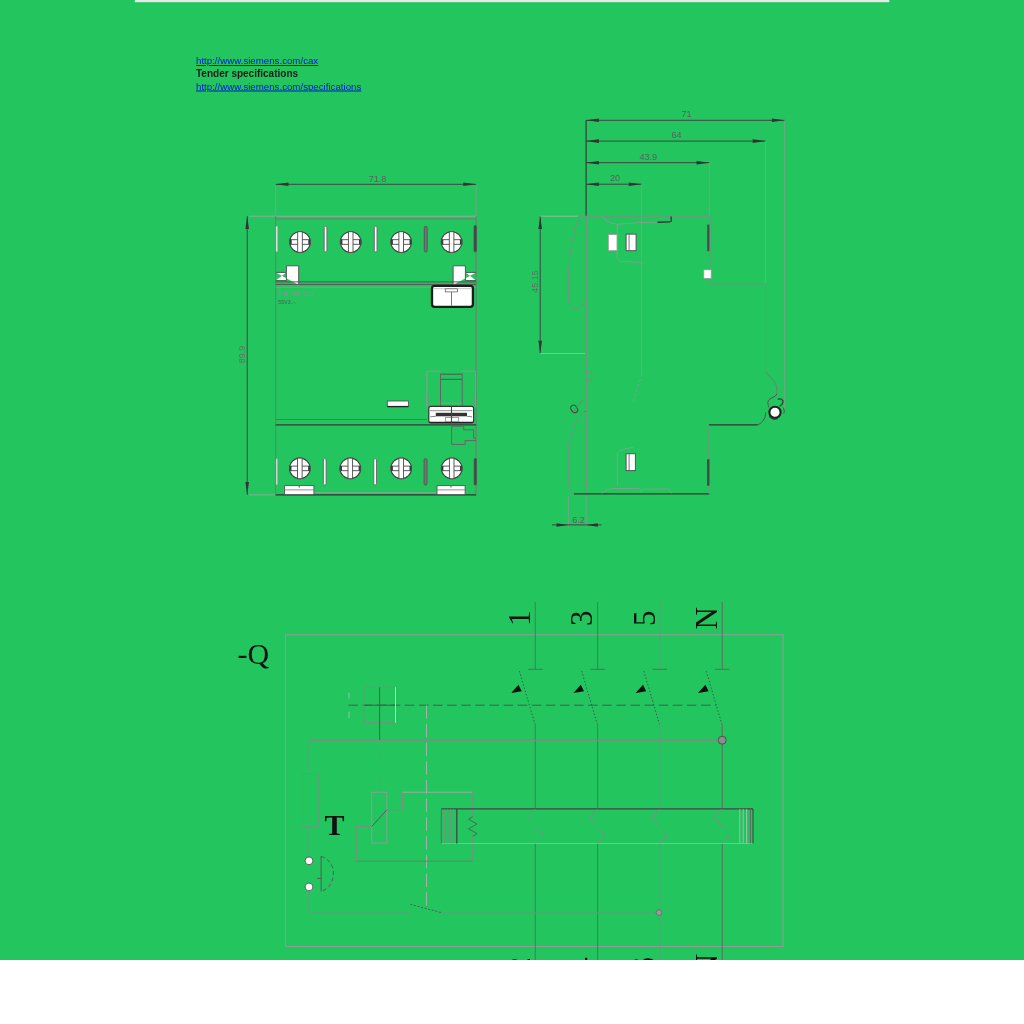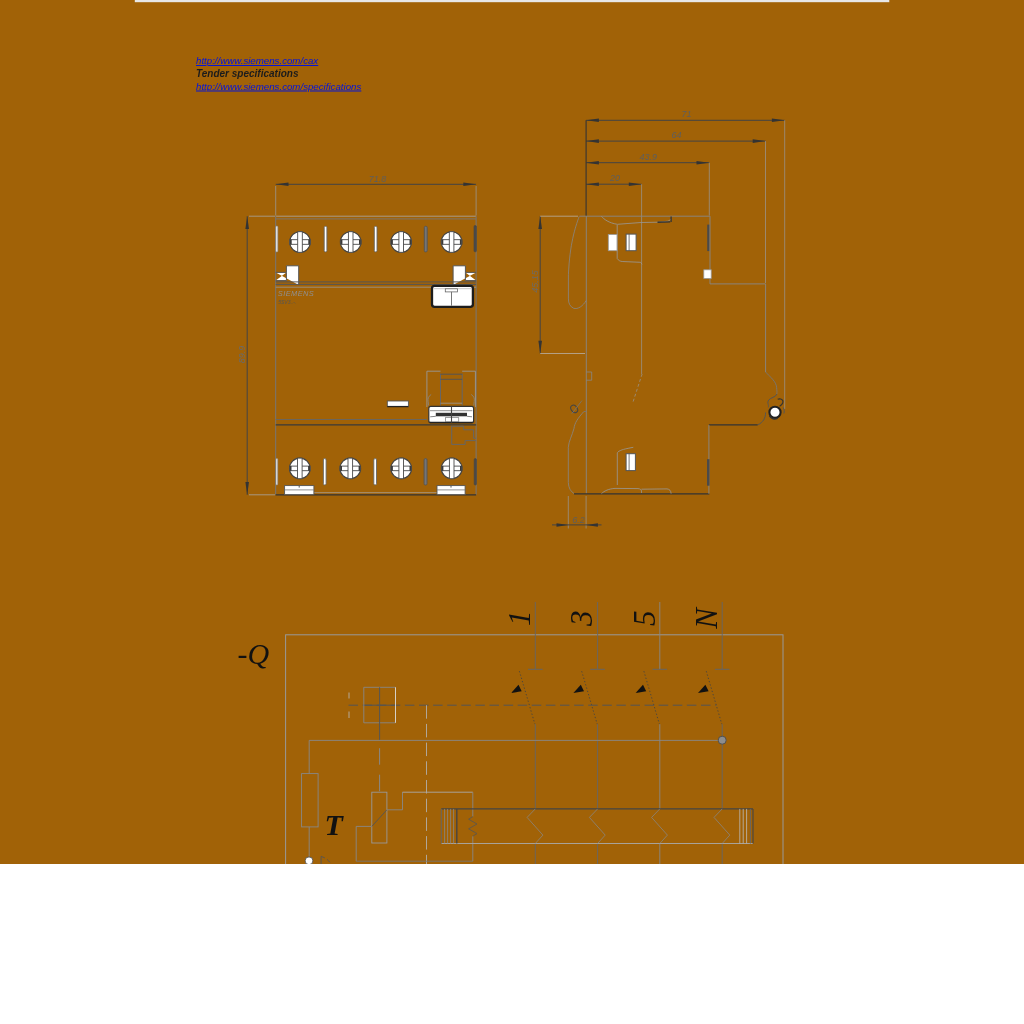--- a/index.html
+++ b/index.html
@@ -1,16 +1,16 @@
 <!DOCTYPE html>
 <html><head>
 <meta charset="utf-8">
 <style>
   html,body{margin:0;padding:0;background:#fff;}
-  .page{position:relative;width:1024px;height:864px;background:#a16207;overflow:hidden;font-style:italic;}
+  .page{position:relative;width:1024px;height:960px;background:#22c55e;overflow:hidden;}
   svg{position:absolute;top:0;left:0;will-change:transform;}
   text{font-family:"Liberation Sans",sans-serif;}
   .ser{font-family:"Liberation Serif",serif;}
 </style>
 </head>
 <body>
 <div class="page">
 <svg width="1024" height="1024" viewBox="0 0 1024 1024">
 
 <rect x="134.8" y="0" width="754.5" height="2.2" fill="#e7e7e7"></rect>

